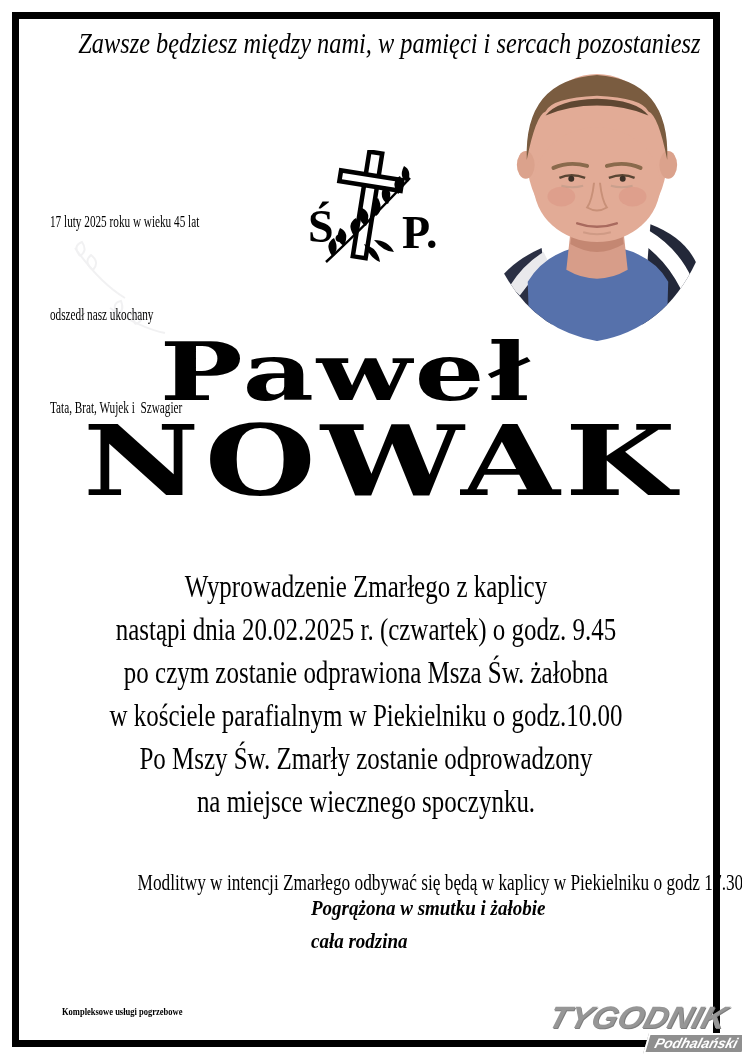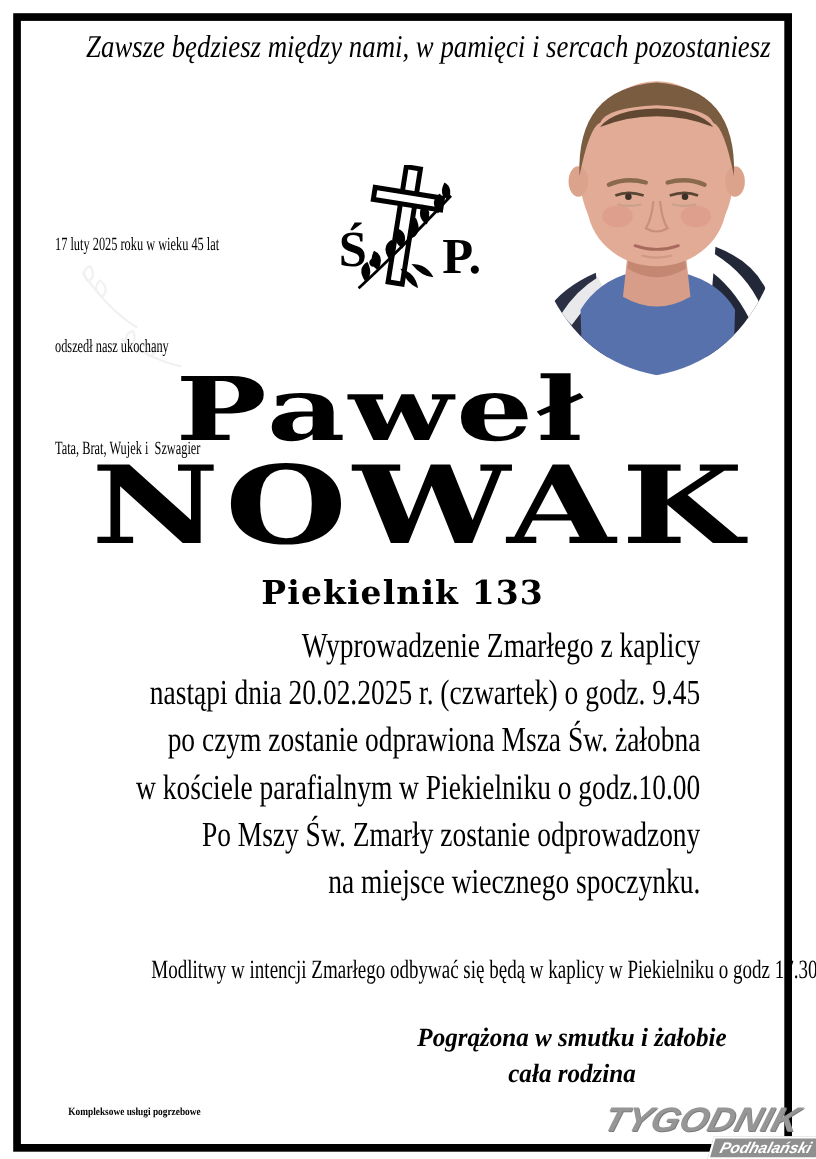--- a/index.html
+++ b/index.html
@@ -44,34 +44,34 @@
     position:absolute;left:19px;width:726px;top:412px;text-align:center;
     font-family:"DejaVu Serif",serif;font-weight:bold;font-size:98px;line-height:1;z-index:2;
   }
   .sq-ln{transform:scaleX(1.3);letter-spacing:4px;}
   .address{
     position:absolute;left:19px;width:694px;top:522px;text-align:center;
     font-family:"DejaVu Serif",serif;font-weight:bold;font-size:30px;letter-spacing:1px;z-index:2;
   }
   
   .announce{
-    position:absolute;left:19px;width:694px;top:565px;text-align:right;
+    position:absolute;left:19px;width:694px;top:565px;text-align:center;
     font-size:32px;line-height:43px;z-index:2;
   }
   .aline{display:block;transform:scaleX(0.78);white-space:pre;}
   
   .prayers{
     position:absolute;left:19px;width:694px;top:869px;text-align:center;
     font-size:24px;z-index:2;
   }
   .sq-p{transform:scaleX(0.72);}
   
   .farewell{
-    position:absolute;left:300px;width:440px;top:928px;text-align:center;
-    font-weight:bold;font-style:italic;font-size:24px;line-height:33px;z-index:2;
+    position:absolute;left:300px;width:440px;top:892px;text-align:left;
+    font-weight:bold;font-style:italic;font-size:20px;line-height:33px;z-index:2;
   }
   .fline{display:block;transform:scaleX(0.95);}
   
   .fh-logo{
     position:absolute;left:28px;top:982px;font-family:"DejaVu Serif",serif;
     font-weight:bold;font-size:26px;letter-spacing:3px;line-height:30px;z-index:2;
   }
   .fh-logo::first-letter{font-size:48px;letter-spacing:1px;}
   .fh-tagline{
     position:absolute;left:62px;top:1006px;font-weight:bold;font-size:10px;z-index:2;
@@ -187,23 +187,20 @@
       </g>
     </svg>
   </div>
 
   <div class="first-name">
     <span class="sq sq-fn">Paweł</span>
   </div>
   <div class="last-name">
     <span class="sq sq-ln">NOWAK</span>
   </div>
-  <div class="address">
-    <span>Piekielnik 133</span>
-  </div>
 
   <div class="announce">
     <span class="aline">Wyprowadzenie Zmarłego z kaplicy</span>
     <span class="aline">nastąpi dnia 20.02.2025 r. (czwartek) o godz. 9.45</span>
     <span class="aline">po czym zostanie odprawiona Msza Św. żałobna</span>
     <span class="aline">w kościele parafialnym w Piekielniku o godz.10.00</span>
     <span class="aline">Po Mszy Św. Zmarły zostanie odprowadzony</span>
     <span class="aline">na miejsce wiecznego spoczynku.</span>
   </div>
 

